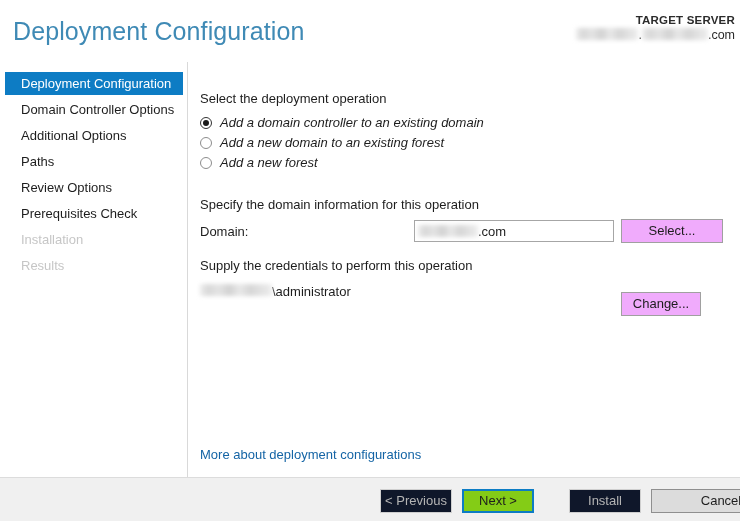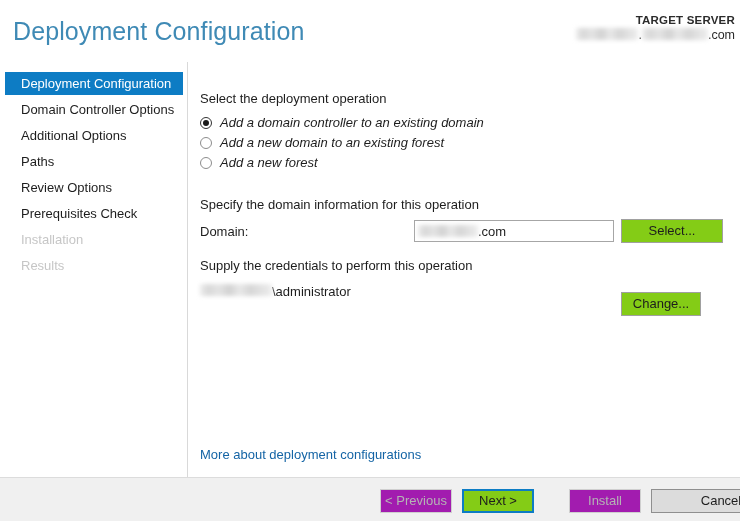--- a/index.html
+++ b/index.html
@@ -189,21 +189,21 @@
     color: #1d1d1d;
     padding: 0 3px;
     display: flex;
     align-items: center;
   }
   .btn {
     position: absolute;
     box-sizing: border-box;
     height: 24px;
     border: 1px solid #a0a0a0;
-    background: #84cc16;
+    background: #f0abfc;
     font-family: "Liberation Sans", sans-serif;
     font-size: 13px;
     color: #1d1d1d;
     text-align: center;
     line-height: 22px;
     cursor: default;
   }
 
   .cred-line {
     position: absolute;
@@ -242,21 +242,21 @@
     font-family: "Liberation Sans", sans-serif;
     font-size: 13px;
     color: #1d1d1d;
     text-align: center;
     line-height: 22px;
     cursor: default;
   }
   .footer-btn.disabled {
     color: #b4b4b4;
     border-color: #cfcfcf;
-    background: #a21caf;
+    background: #0f172a;
   }
   .footer-btn.focused {
     border: 2px solid #0d7cc4;
     background: #84cc16;
     line-height: 20px;
   }
   .footer-btn.default {
     background: #dcdcdc;
     border-color: #8f8f8f;
   }

